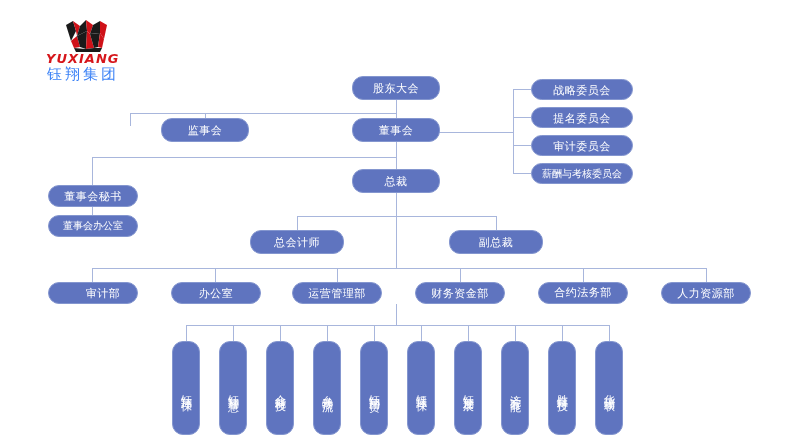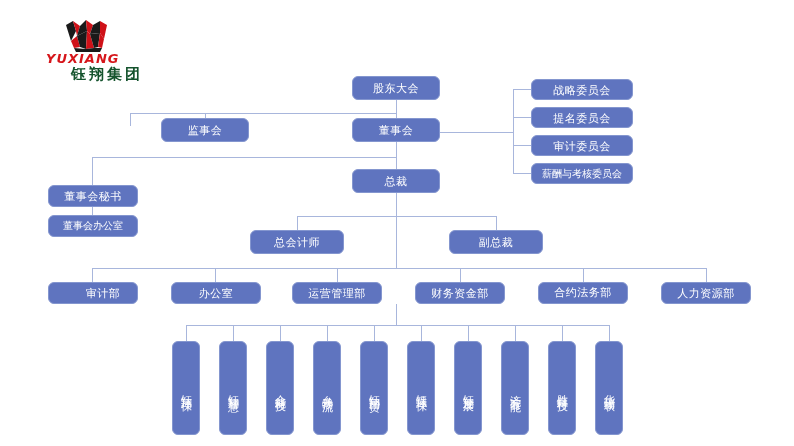--- a/index.html
+++ b/index.html
@@ -37,41 +37,40 @@
     letter-spacing: 1px;
     color: #d6161b;
     font-family: "DejaVu Sans", sans-serif;
     line-height: 13px;
   }
   #logo-cn {
     position: absolute;
     left: 3px; top: 48px;
     width: 116px;
     font-size: 15px;
-    font-weight: bold;
+    font-weight: normal;
     letter-spacing: 3px;
-    color: #14532d;
+    color: #3b82f6;
     line-height: 16px;
-    margin-left: 24px;
   }
 
   
   .ln {
     position: absolute;
     background: #a8b6dc;
   }
   .ln.h { height: 1px; }
   .ln.v { width: 1px; }
 
   
   .node {
     position: absolute;
     background: #5f74bf;
     border: 1px solid #8496cf;
-    border-radius: 6px;
+    border-radius: 11px;
     color: #ffffff;
     display: flex;
     align-items: center;
     justify-content: center;
     text-align: center;
     font-size: 11px;
     line-height: 12px;
     letter-spacing: 0.5px;
     box-shadow: 0 0 0 0 rgba(0,0,0,0);
   }

